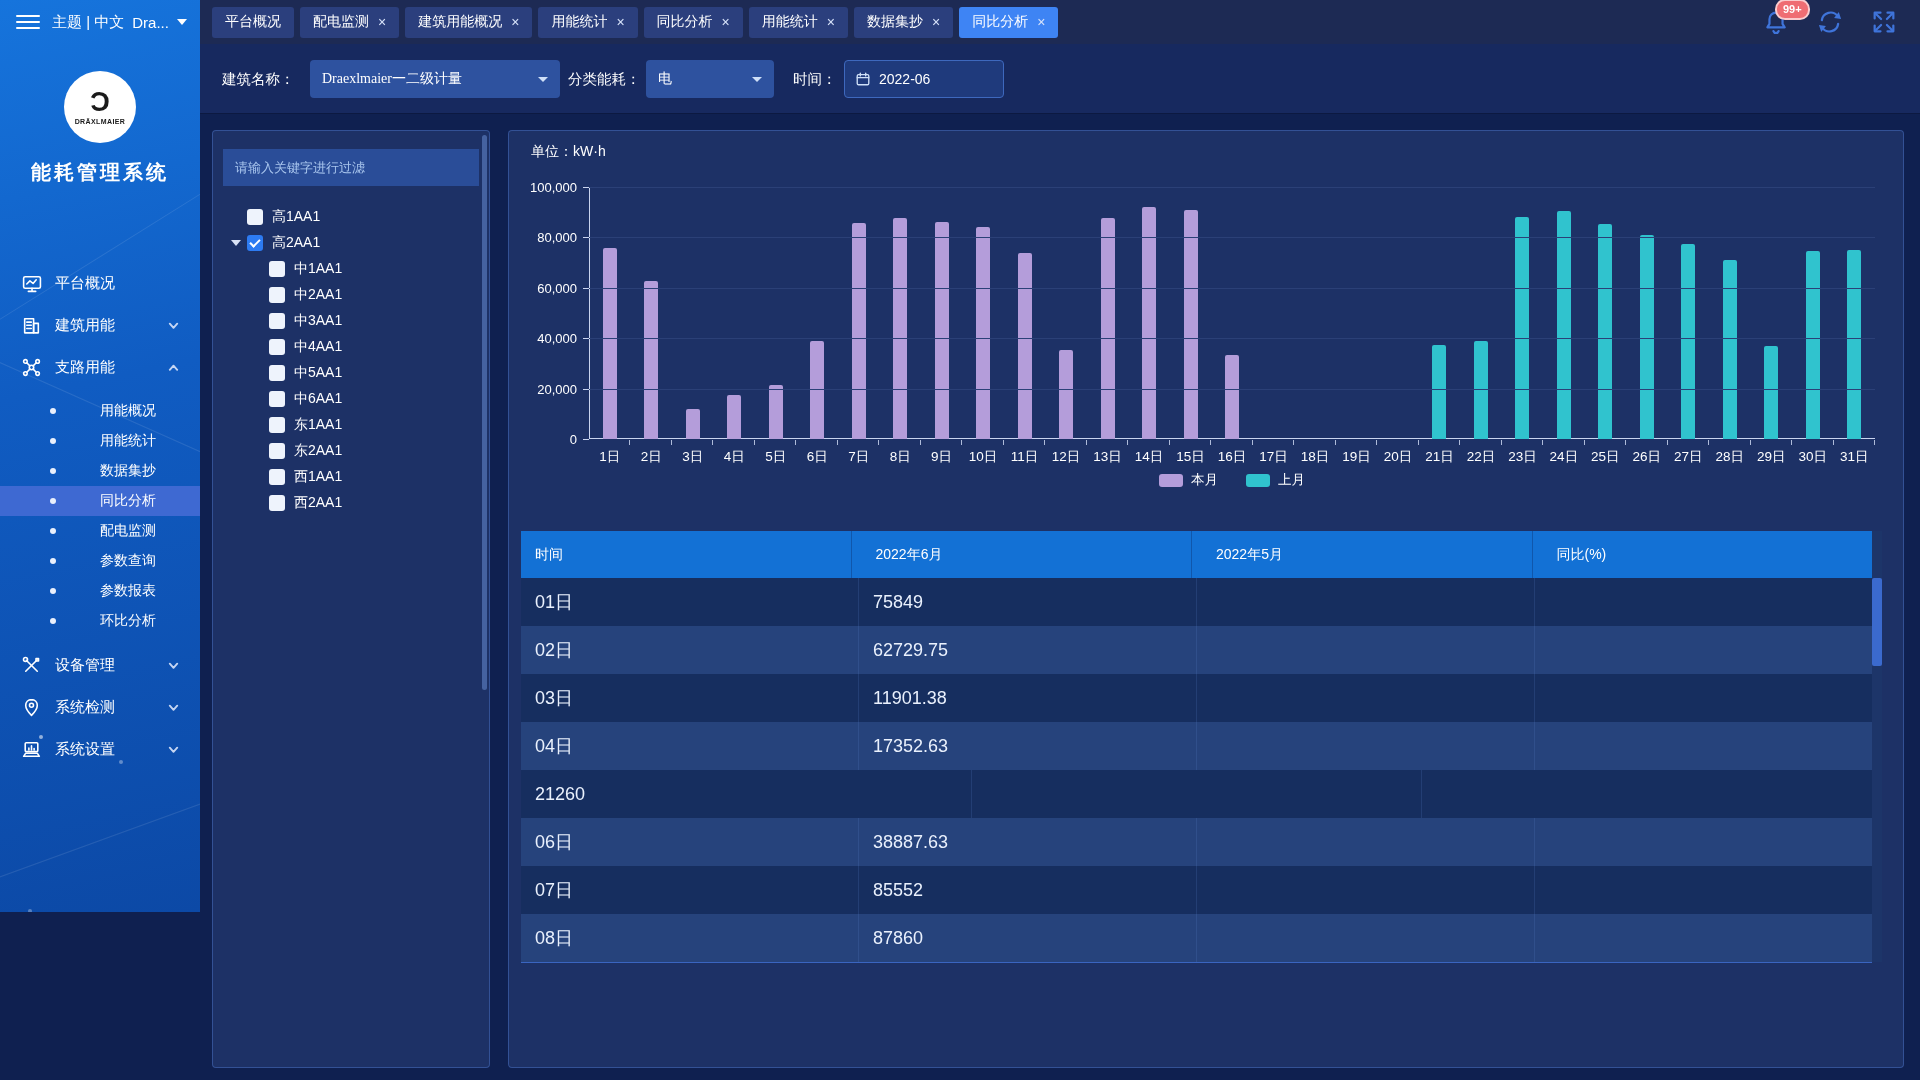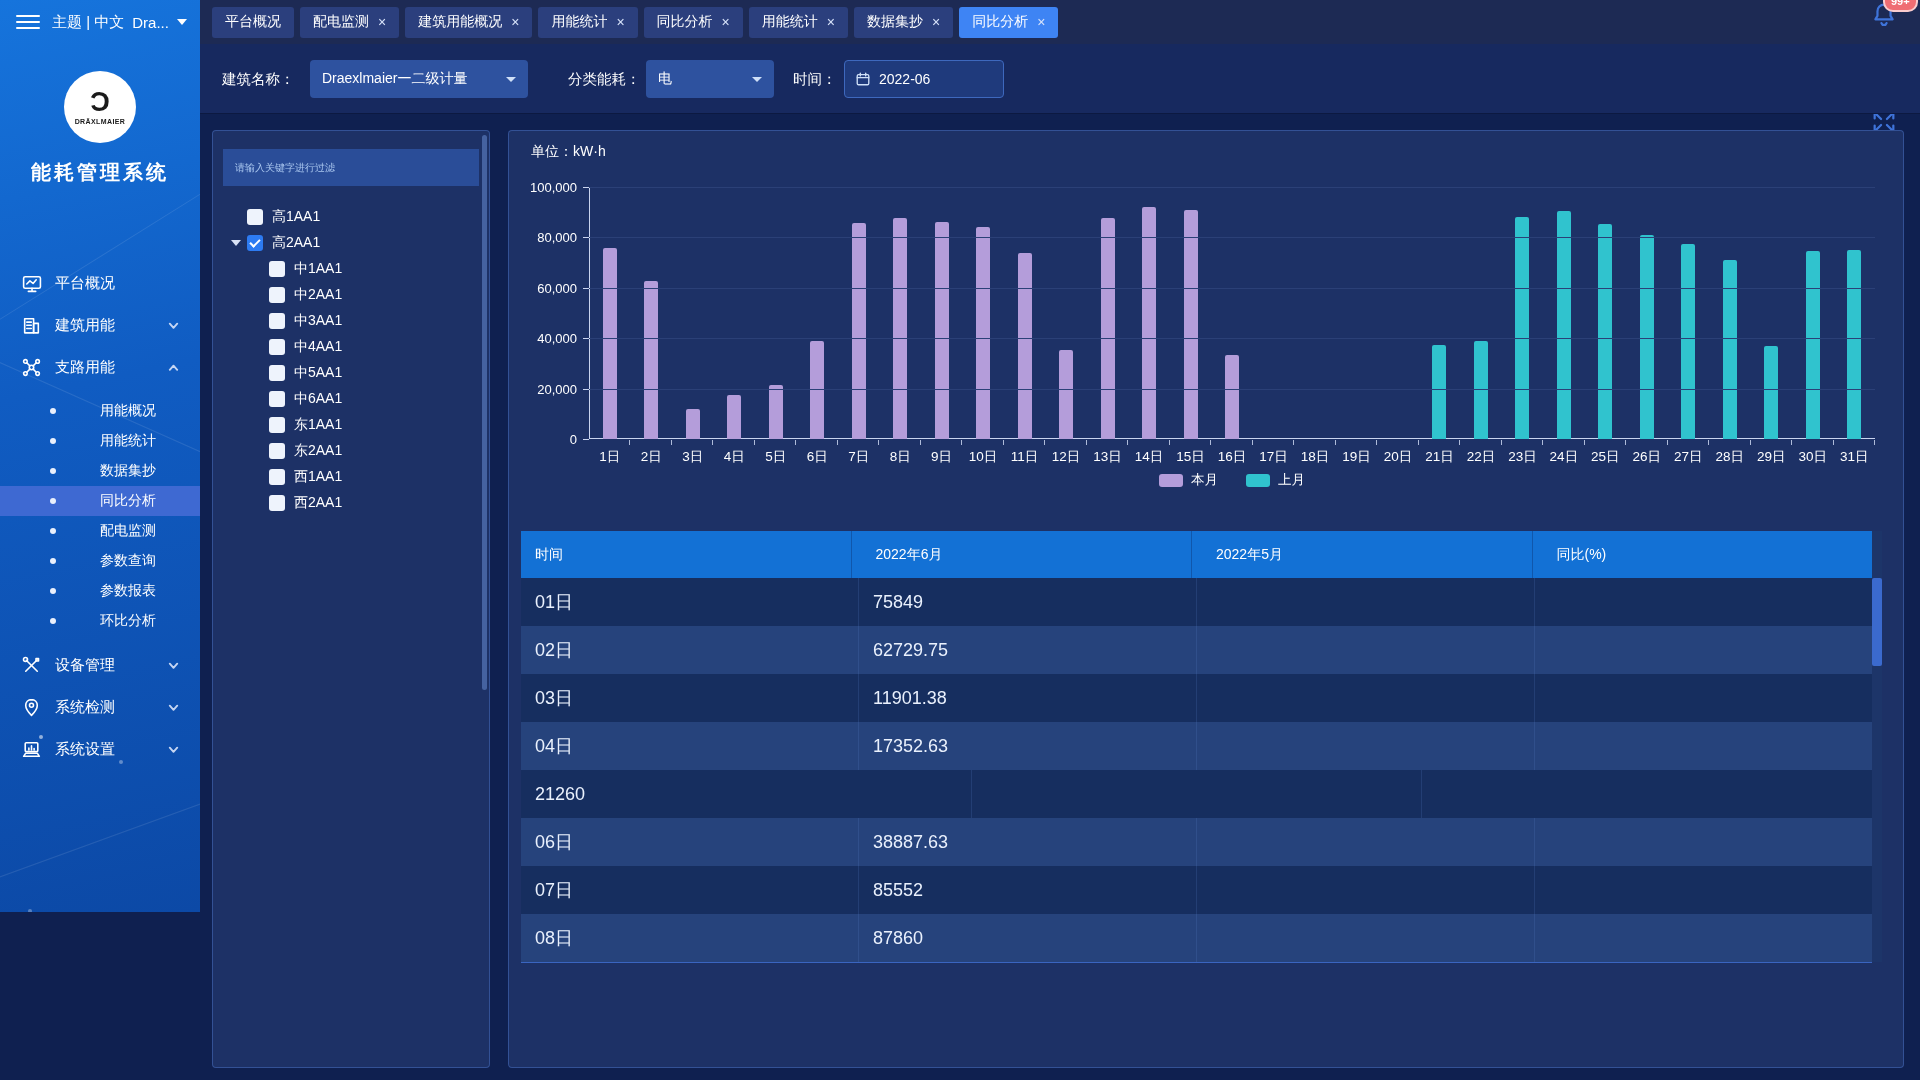--- a/index.html
+++ b/index.html
@@ -35,35 +35,35 @@
   .submenu-item { height:30px; display:flex; align-items:center; font-size:14px; padding-left:100px; position:relative; cursor:pointer; }
   .submenu-item::before { content:""; position:absolute; left:50px; top:50%; margin-top:-3px; width:6px; height:6px; border-radius:50%; background:#eaf0fc; }
   .submenu-item.active { background:#3e69d2; }
 
   
   .main { position:absolute; left:200px; top:0; right:0; bottom:0; background:#0f2050; }
   .tabbar { position:absolute; top:0; left:0; right:0; height:44px; background:#1d2a54; display:flex; align-items:center; padding-left:12px; gap:6px; }
   .tab { height:31px; display:flex; align-items:center; gap:9px; padding:0 13px; background:#2b3f7d; border-radius:3px; font-size:14px; cursor:pointer; white-space:nowrap; }
   .tab.active { background:#3e84f4; }
   .tab-close { font-size:14px; color:#d9e4fb; line-height:1; }
-  .tab-actions { position:absolute; right:22px; top:0; height:44px; display:flex; align-items:center; gap:26px;flex-direction:column; }
+  .tab-actions { position:absolute; right:22px; top:0; height:44px; display:flex; align-items:center; gap:26px; }
   .icon-btn { position:relative; width:28px; height:28px; color:#3f74da; cursor:pointer; }
   .icon-btn svg { width:28px; height:28px; stroke:currentColor; fill:none; stroke-width:1.9; stroke-linecap:round; stroke-linejoin:round; }
   .badge { position:absolute; top:-9px; left:13px; background:#ef6d73; border:2px solid rgba(255,255,255,.65); border-radius:10px; font-size:11px; line-height:1; padding:3px 6px; color:#fff; font-weight:bold; }
 
   .filter-band { position:absolute; top:44px; left:0; right:0; height:70px; background:#17295f; border-bottom:1px solid rgba(5,15,45,.6); }
   .f-label { position:absolute; top:0; height:70px; display:flex; align-items:center; font-size:14.5px; }
   .f-select { position:absolute; top:16px; height:38px; background:#2e529f; border-radius:4px; display:flex; align-items:center; padding:0 12px; font-size:14px; cursor:pointer; }
   .f-select .sel-caret { margin-left:auto; width:0; height:0; border-left:5px solid transparent; border-right:5px solid transparent; border-top:5px solid #cfe0f8; }
   .date-box { position:absolute; top:16px; height:38px; background:#1f3a7c; border:1px solid #3e68bd; border-radius:4px; display:flex; align-items:center; gap:8px; padding:0 10px; }
   .date-box svg { width:16px; height:16px; stroke:#cfe0f8; fill:none; stroke-width:1.5; stroke-linecap:round; }
   .date-box input { background:transparent; border:none; outline:none; color:#fff; font-size:14px; width:110px; font-family:inherit; }
 
   .tree-panel { position:absolute; left:12px; top:130px; width:278px; bottom:12px; background:#1d3166; border:1px solid rgba(85,130,220,.40); border-radius:4px; }
-  .tree-search { position:absolute; left:10px; right:10px; top:18px; height:37px; background:#2a4d98; border:none; border-radius:0; padding:12px 12px; font-size:10px; color:#dce8fb; outline:none; font-family:inherit; }
+  .tree-search { position:absolute; left:10px; right:10px; top:18px; height:37px; background:#2a4d98; border:none; border-radius:0; padding:12px 12px; font-size:13px; color:#dce8fb; outline:none; font-family:inherit; }
   .tree-search::placeholder { color:#a9c6ee; }
   .tree-list { position:absolute; top:73px; left:0; right:0; }
   .tree-row { height:26px; display:flex; align-items:center; font-size:14px; cursor:pointer; }
   .tree-row.lvl0 { padding-left:18px; }
   .tree-row.lvl1 { padding-left:56px; }
   .expander { width:0; height:0; border-left:5px solid transparent; border-right:5px solid transparent; border-top:6px solid #d8e2f6; margin-right:6px; cursor:pointer; }
   .exp-spacer { width:16px; flex:none; }
   .cb { width:16px; height:16px; border-radius:3px; background:#eef3fc; margin-right:9px; position:relative; flex:none; cursor:pointer; }
   .cb.checked { background:#2d7bf2; }
   .cb.checked::after { content:""; position:absolute; left:3px; top:4px; width:8px; height:4px; border-left:2px solid #fff; border-bottom:2px solid #fff; transform:rotate(-45deg); }
@@ -306,21 +306,21 @@
           <path d="M20 15 v5 h-5"></path>
             <line x1="19.5" y1="19.5" x2="14.5" y2="14.5"></line>
           <path d="M4 15 v5 h5"></path>
             <line x1="4.5" y1="19.5" x2="9.5" y2="14.5"></line>
         </svg>
       </div>
     </div>
 
     <div class="filter-band">
       <div class="f-label" style="left:22px;">建筑名称：</div>
-      <div class="f-select" style="left:110px;width:218px;">
+      <div class="f-select" style="left:110px;width:250px;font-family:Liberation Serif, serif;">
         <span>Draexlmaier一二级计量</span>
         <span class="sel-caret"></span>
       </div>
       <div class="f-label" style="left:368px;">分类能耗：</div>
       <div class="f-select" style="left:446px;width:128px;">
         <span>电</span>
         <span class="sel-caret"></span>
       </div>
       <div class="f-label" style="left:593px;">时间：</div>
       <div class="date-box" style="left:644px;width:160px;">

